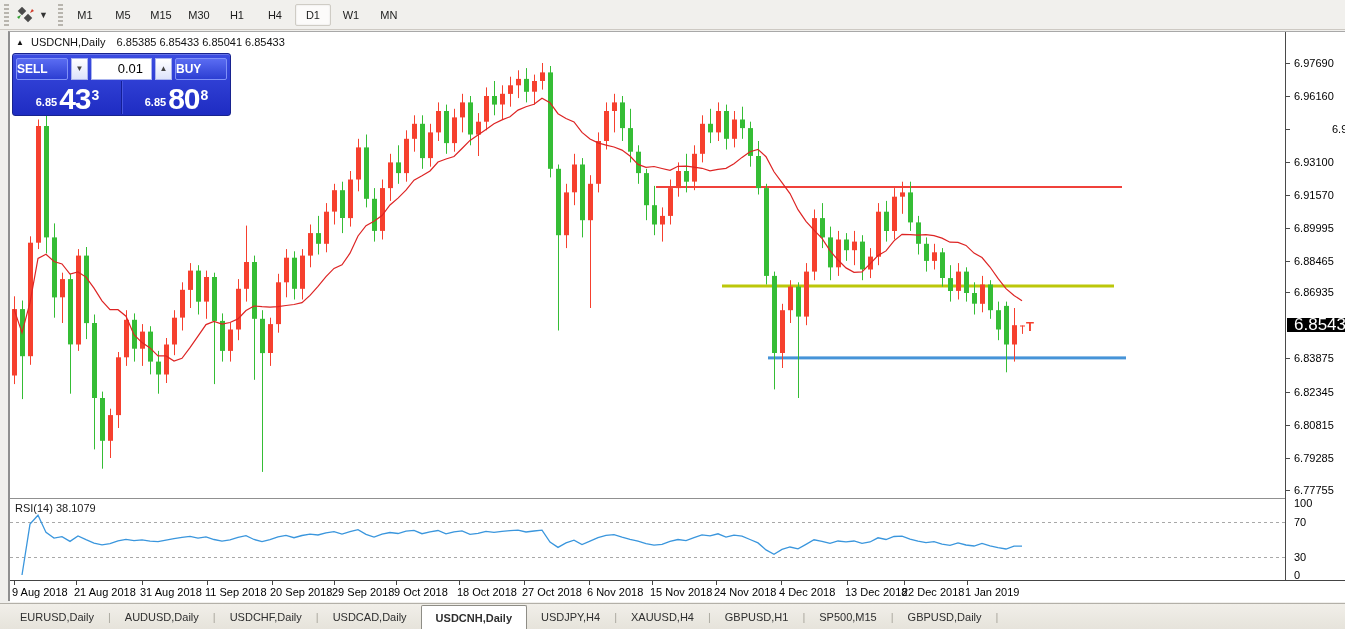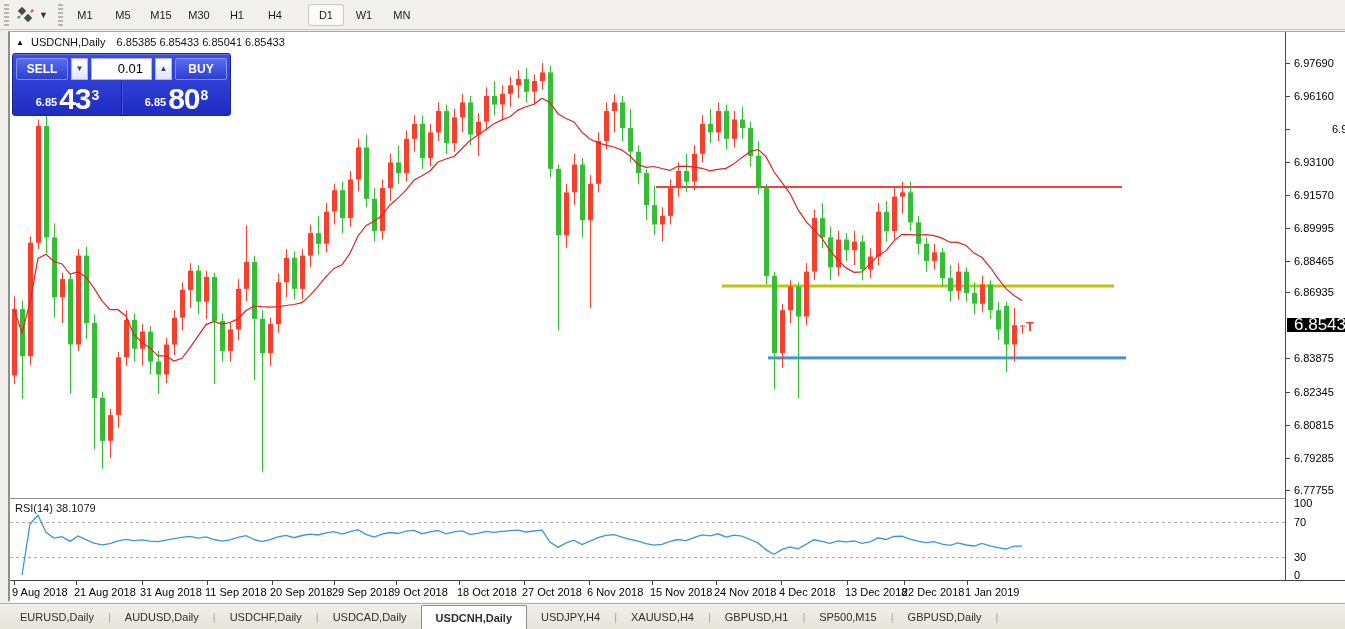--- a/index.html
+++ b/index.html
@@ -10,35 +10,35 @@
              background:#f1f0ed; border-bottom:1px solid #cdc9c3;
              display:flex; align-items:center; }
   .grip { width:5px; height:22px; margin:0 4px;
           background:repeating-linear-gradient(180deg,#b8b5ae 0 2px,transparent 2px 4px); }
   .tool-icon { width:26px; height:20px; display:flex; align-items:center; justify-content:center; }
   .caret { font-size:9px; color:#333; margin:0 6px 0 0; }
   .tf-btn { min-width:36px; height:22px; line-height:20px; text-align:center;
             font-size:11px; color:#1c1c1c; padding:0 6px; border:1px solid transparent;
             border-radius:2px; cursor:default; }
   .tf-btn.active { background:#fcfbfa; border:1px solid #cfccc5;
-                   box-shadow:inset 0 0 2px rgba(0,0,0,.12);margin-left:13px; }
+                   box-shadow:inset 0 0 2px rgba(0,0,0,.12); }
   
   .chart-window { position:absolute; left:8px; top:31px; width:1337px; height:570px;
                   background:#fff; border-left:2px solid #8f8f8f; border-top:1px solid #a8a8a8;
                   border-bottom:1px solid #8a8a8a; }
   .plot-svg { position:absolute; left:0; top:0; }
   .chart-title { position:absolute; left:6px; top:4px; font-size:11px; color:#111;
                  white-space:nowrap; z-index:5; }
   .chart-title .tri { font-size:8px; position:relative; top:-1px; margin-right:4px; }
   
   .trade-panel { position:absolute; left:2px; top:21px; width:219px; height:63px;
                  background:linear-gradient(180deg,#3c4de2,#1e2cc2); border:1px solid #18238f;
                  border-radius:3px; z-index:6; box-shadow:inset 0 1px 0 rgba(255,255,255,.22); }
   .tp-row1 { display:flex; height:27px; align-items:center; padding:3px 3px 0 3px; gap:3px; }
-  .tp-btn { flex:0 0 52px; height:22px; line-height:20px; text-align:center; color:#fff;
+  .tp-btn { flex:0 0 52px; height:22px; line-height:20px; color:#fff;
             font-weight:bold; font-size:12px; cursor:pointer;
             background:linear-gradient(180deg,#5a6cf2,#2c3ed2); border:1px solid #8091f7;
             border-radius:2px; }
   .vol-btn { width:17px; height:22px; background:linear-gradient(#ffffff,#dde3fb);
              border:1px solid #aab4ee; color:#444; font-size:8px; line-height:20px;
              text-align:center; cursor:pointer; }
   .vol-box { flex:1; height:22px; background:#fff; border:1px solid #aab4ee; font-size:13px;
              line-height:20px; text-align:right; padding-right:8px; color:#000; }
   .tp-row2 { display:flex; height:33px; }
   .price-half { flex:1; display:flex; align-items:flex-end; justify-content:center;

